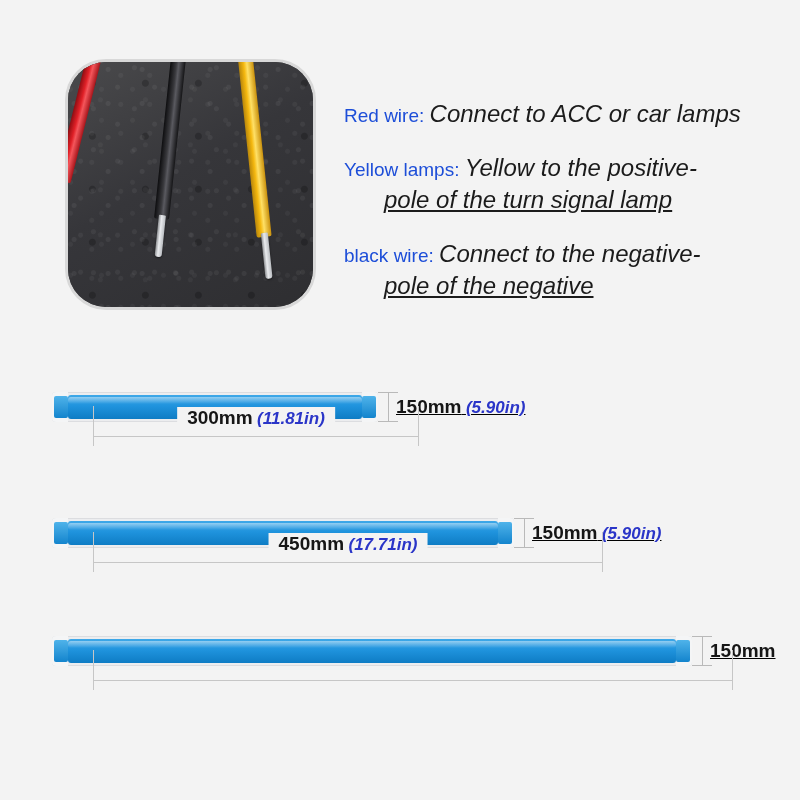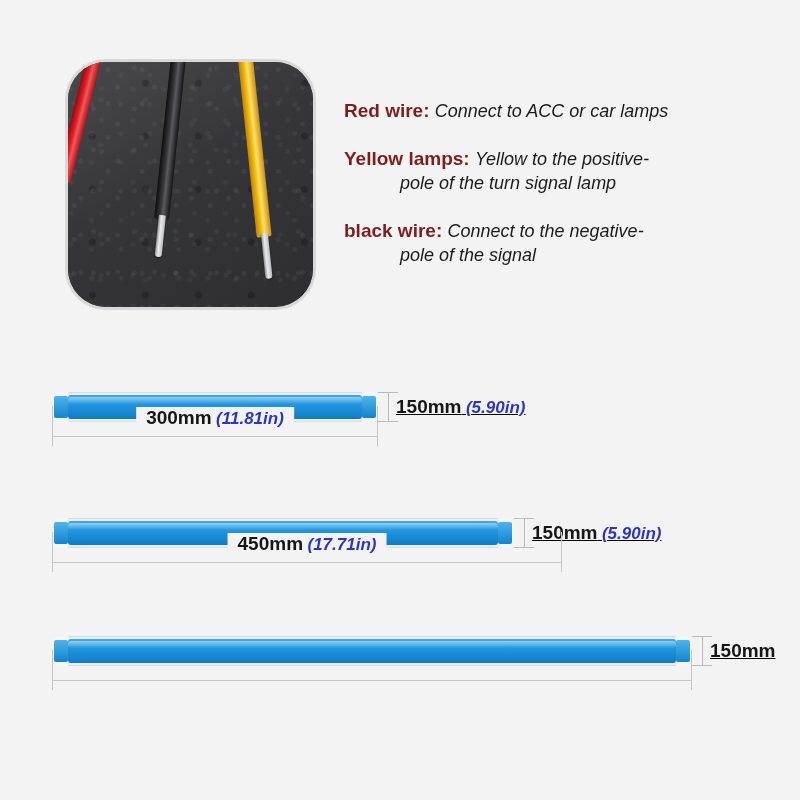--- a/index.html
+++ b/index.html
@@ -106,33 +106,34 @@
     position: absolute;
     left: 344px;
     top: 98px;
     width: 440px;
   }
   .legend-row {
     margin-bottom: 22px;
     line-height: 1.33;
   }
   .legend-row .term {
-    font-weight: bold;
+    font-weight: normal;
     font-size: 19px;
-    color: #7f1d1d;
+    color: #1d4ed8;
     font-style: normal;
   }
   .legend-row .desc {
-    font-size: 18px;
+    font-size: 24px;
     color: #1b1b1b;
     font-style: italic;
   }
   .legend-row .desc.indent {
     display: block;
-    margin-left: 56px;
+    margin-left: 40px;
+    text-decoration: underline;
   }
 
   
   #sizes {
     position: absolute;
     left: 0;
     top: 336px;
     width: 800px;
     height: 464px;
   }
@@ -223,20 +224,21 @@
     top: 50%;
     transform: translateY(-50%);
     white-space: nowrap;
     text-decoration: underline;
   }
 
   
   .dim-h {
     position: absolute;
     height: 40px;
+    margin-left: 41px;
   }
   .dim-h .ext-l, .dim-h .ext-r {
     position: absolute;
     top: 0;
     width: 1px;
     height: 40px;
     background: #c6c6c6;
   }
   .dim-h .ext-l { left: 0; }
   .dim-h .ext-r { right: 0; }
@@ -299,21 +301,21 @@
       <span class="term">Red wire</span><span class="term">: </span><span class="desc">Connect to ACC or car lamps</span>
     </div>
 
     <div class="legend-row">
       <span class="term">Yellow lamps</span><span class="term">: </span><span class="desc">Yellow to the positive-</span>
       <span class="desc indent">pole of the turn signal lamp</span>
     </div>
 
     <div class="legend-row">
       <span class="term">black wire</span><span class="term">: </span><span class="desc">Connect to the negative-</span>
-      <span class="desc indent">pole of the signal</span>
+      <span class="desc indent">pole of the negative</span>
     </div>
 
   </div>
 </div>
 
 <div id="sizes">
 
   <div class="size-block" id="size-1">
     <div class="strip" id="strip-1" style="top:0;">
       <div class="core"></div>

